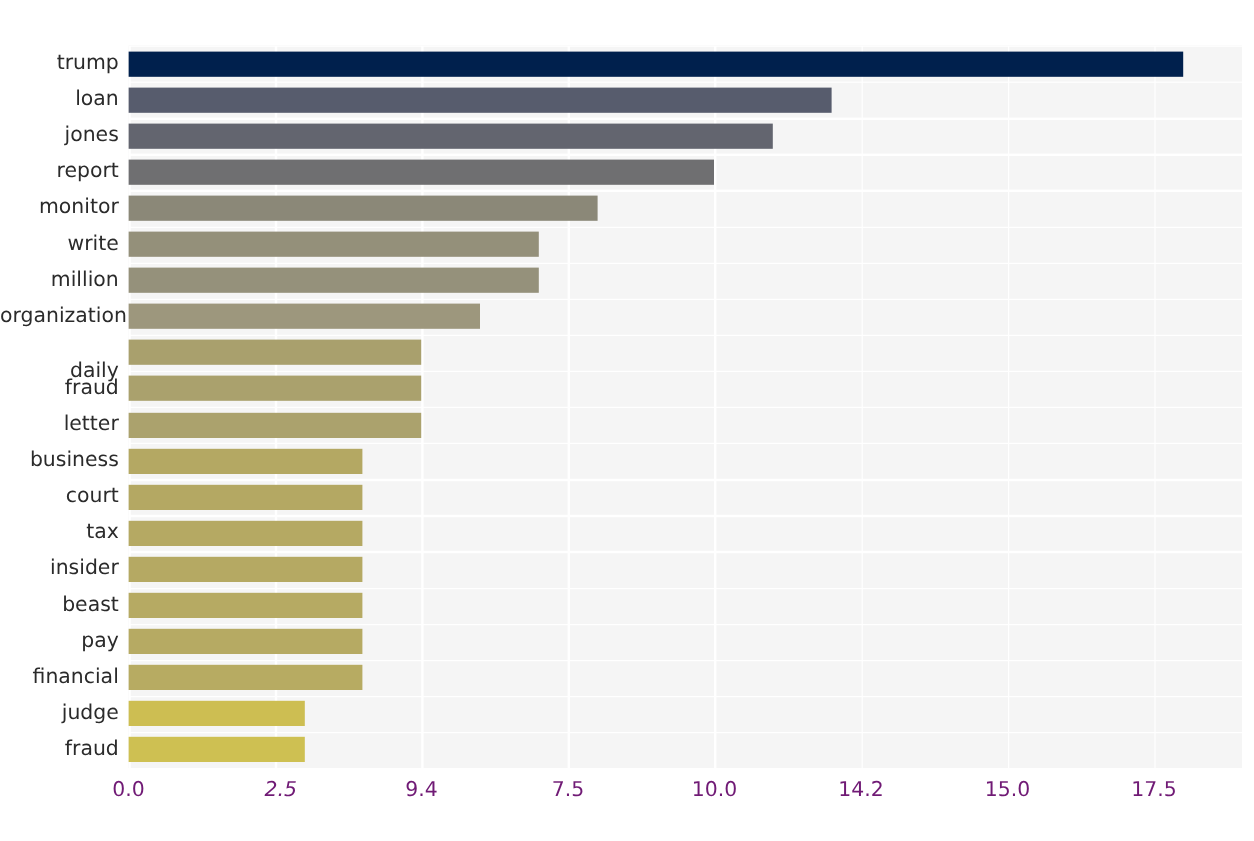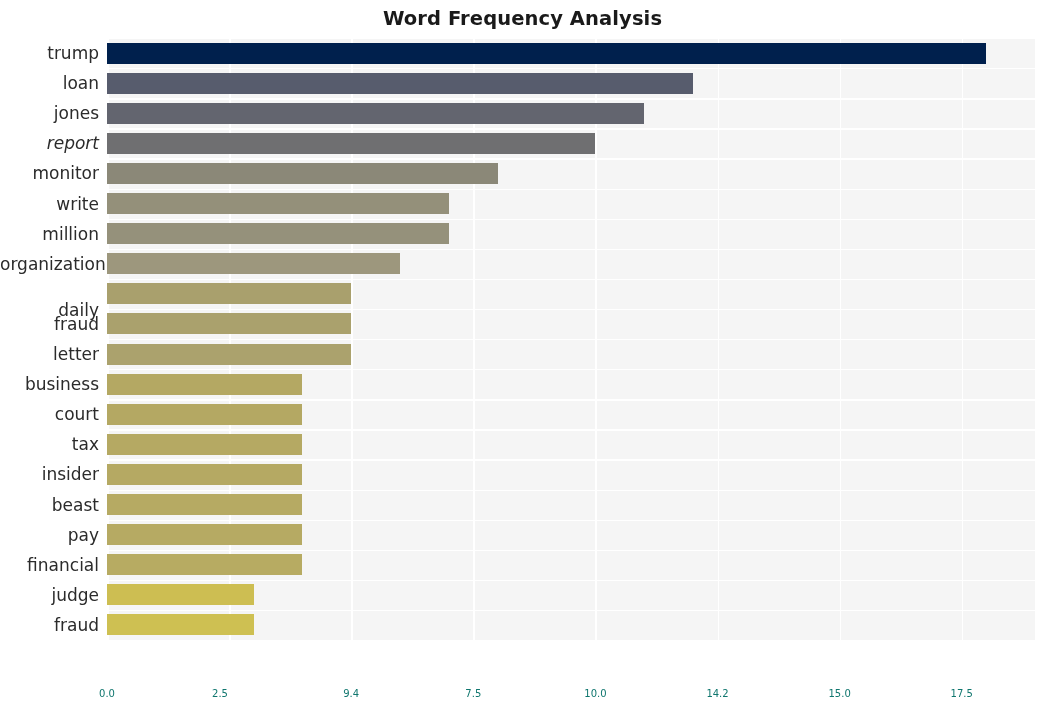--- a/index.html
+++ b/index.html
@@ -89,43 +89,41 @@
   #x-tick-labels {
     position: absolute;
     left: 107px;
     top: 648px;
     width: 928px;
     height: 22px;
   }
   .x-tick-label {
     position: absolute;
     top: 0;
-    font-size: 10px;
-    color: #0f766e;
+    font-size: 17px;
+    color: #701a75;
     transform: translateX(-50%);
     white-space: nowrap;
-    margin-top: 40px;
   }
 
   #x-axis-label {
     position: absolute;
     left: 107px;
     top: 674px;
     width: 928px;
     text-align: center;
     font-size: 15px;
     color: #2b2b2b;
   }
 </style>
 </head>
 <body>
 
 <div id="figure">
 
-  <div id="chart-title">Word Frequency Analysis</div>
 
   <div id="plot-area">
       <div class="gridline-h" style="top: 0px;"></div>
       <div class="gridline-h" style="top: 30.1px;"></div>
       <div class="gridline-h" style="top: 60.2px;"></div>
       <div class="gridline-h" style="top: 90.3px;"></div>
       <div class="gridline-h" style="top: 120.4px;"></div>
       <div class="gridline-h" style="top: 150.5px;"></div>
       <div class="gridline-h" style="top: 180.6px;"></div>
       <div class="gridline-h" style="top: 210.7px;"></div>
@@ -168,42 +166,42 @@
       <div class="bar" title="pay: 4" style="width: 195.368px; top: 486.15px; background: rgb(182, 170, 99);"></div>
       <div class="bar" title="financial: 4" style="width: 195.368px; top: 516.25px; background: rgb(183, 171, 98);"></div>
       <div class="bar" title="judge: 3" style="width: 146.526px; top: 546.35px; background: rgb(205, 190, 82);"></div>
       <div class="bar" title="exist: 3" style="width: 146.526px; top: 576.45px; background: rgb(206, 192, 82);"></div>
     </div>
 
   <div id="y-tick-labels">
       <div class="y-tick-label" style="top: 15.05px;">trump</div>
       <div class="y-tick-label" style="top: 45.15px;">loan</div>
       <div class="y-tick-label" style="top: 75.25px;">jones</div>
-      <div class="y-tick-label" style="top: 105.35px; font-style: italic;">report</div>
+      <div class="y-tick-label" style="top: 105.35px;">report</div>
       <div class="y-tick-label" style="top: 135.45px;">monitor</div>
       <div class="y-tick-label" style="top: 165.55px;">write</div>
       <div class="y-tick-label" style="top: 195.65px;">million</div>
       <div class="y-tick-label" style="top: 225.75px;">organization</div>
       <div class="y-tick-label" style="top: 255.85px; margin-top: 16px;">daily</div>
       <div class="y-tick-label" style="top: 285.95px; padding-left: 44px;">fraud</div>
       <div class="y-tick-label" style="top: 316.05px;">letter</div>
       <div class="y-tick-label" style="top: 346.15px;">business</div>
       <div class="y-tick-label" style="top: 376.25px;">court</div>
       <div class="y-tick-label" style="top: 406.35px;">tax</div>
       <div class="y-tick-label" style="top: 436.45px;">insider</div>
       <div class="y-tick-label" style="top: 466.55px;">beast</div>
       <div class="y-tick-label" style="top: 496.65px;">pay</div>
       <div class="y-tick-label" style="top: 526.75px;">financial</div>
       <div class="y-tick-label" style="top: 556.85px;">judge</div>
       <div class="y-tick-label" style="top: 586.95px;">fraud</div>
     </div>
 
   <div id="x-tick-labels">
       <div class="x-tick-label" style="left: 0px;">0.0</div>
-      <div class="x-tick-label" style="left: 113px;">2.5</div>
+      <div class="x-tick-label" style="left: 127px; font-style: italic;">2.5</div>
       <div class="x-tick-label" style="left: 244.211px;">9.4</div>
       <div class="x-tick-label" style="left: 366.316px;">7.5</div>
       <div class="x-tick-label" style="left: 488.421px;">10.0</div>
       <div class="x-tick-label" style="left: 610.526px;">14.2</div>
       <div class="x-tick-label" style="left: 732.632px;">15.0</div>
       <div class="x-tick-label" style="left: 854.737px;">17.5</div>
     </div>
 
 
 </div>

